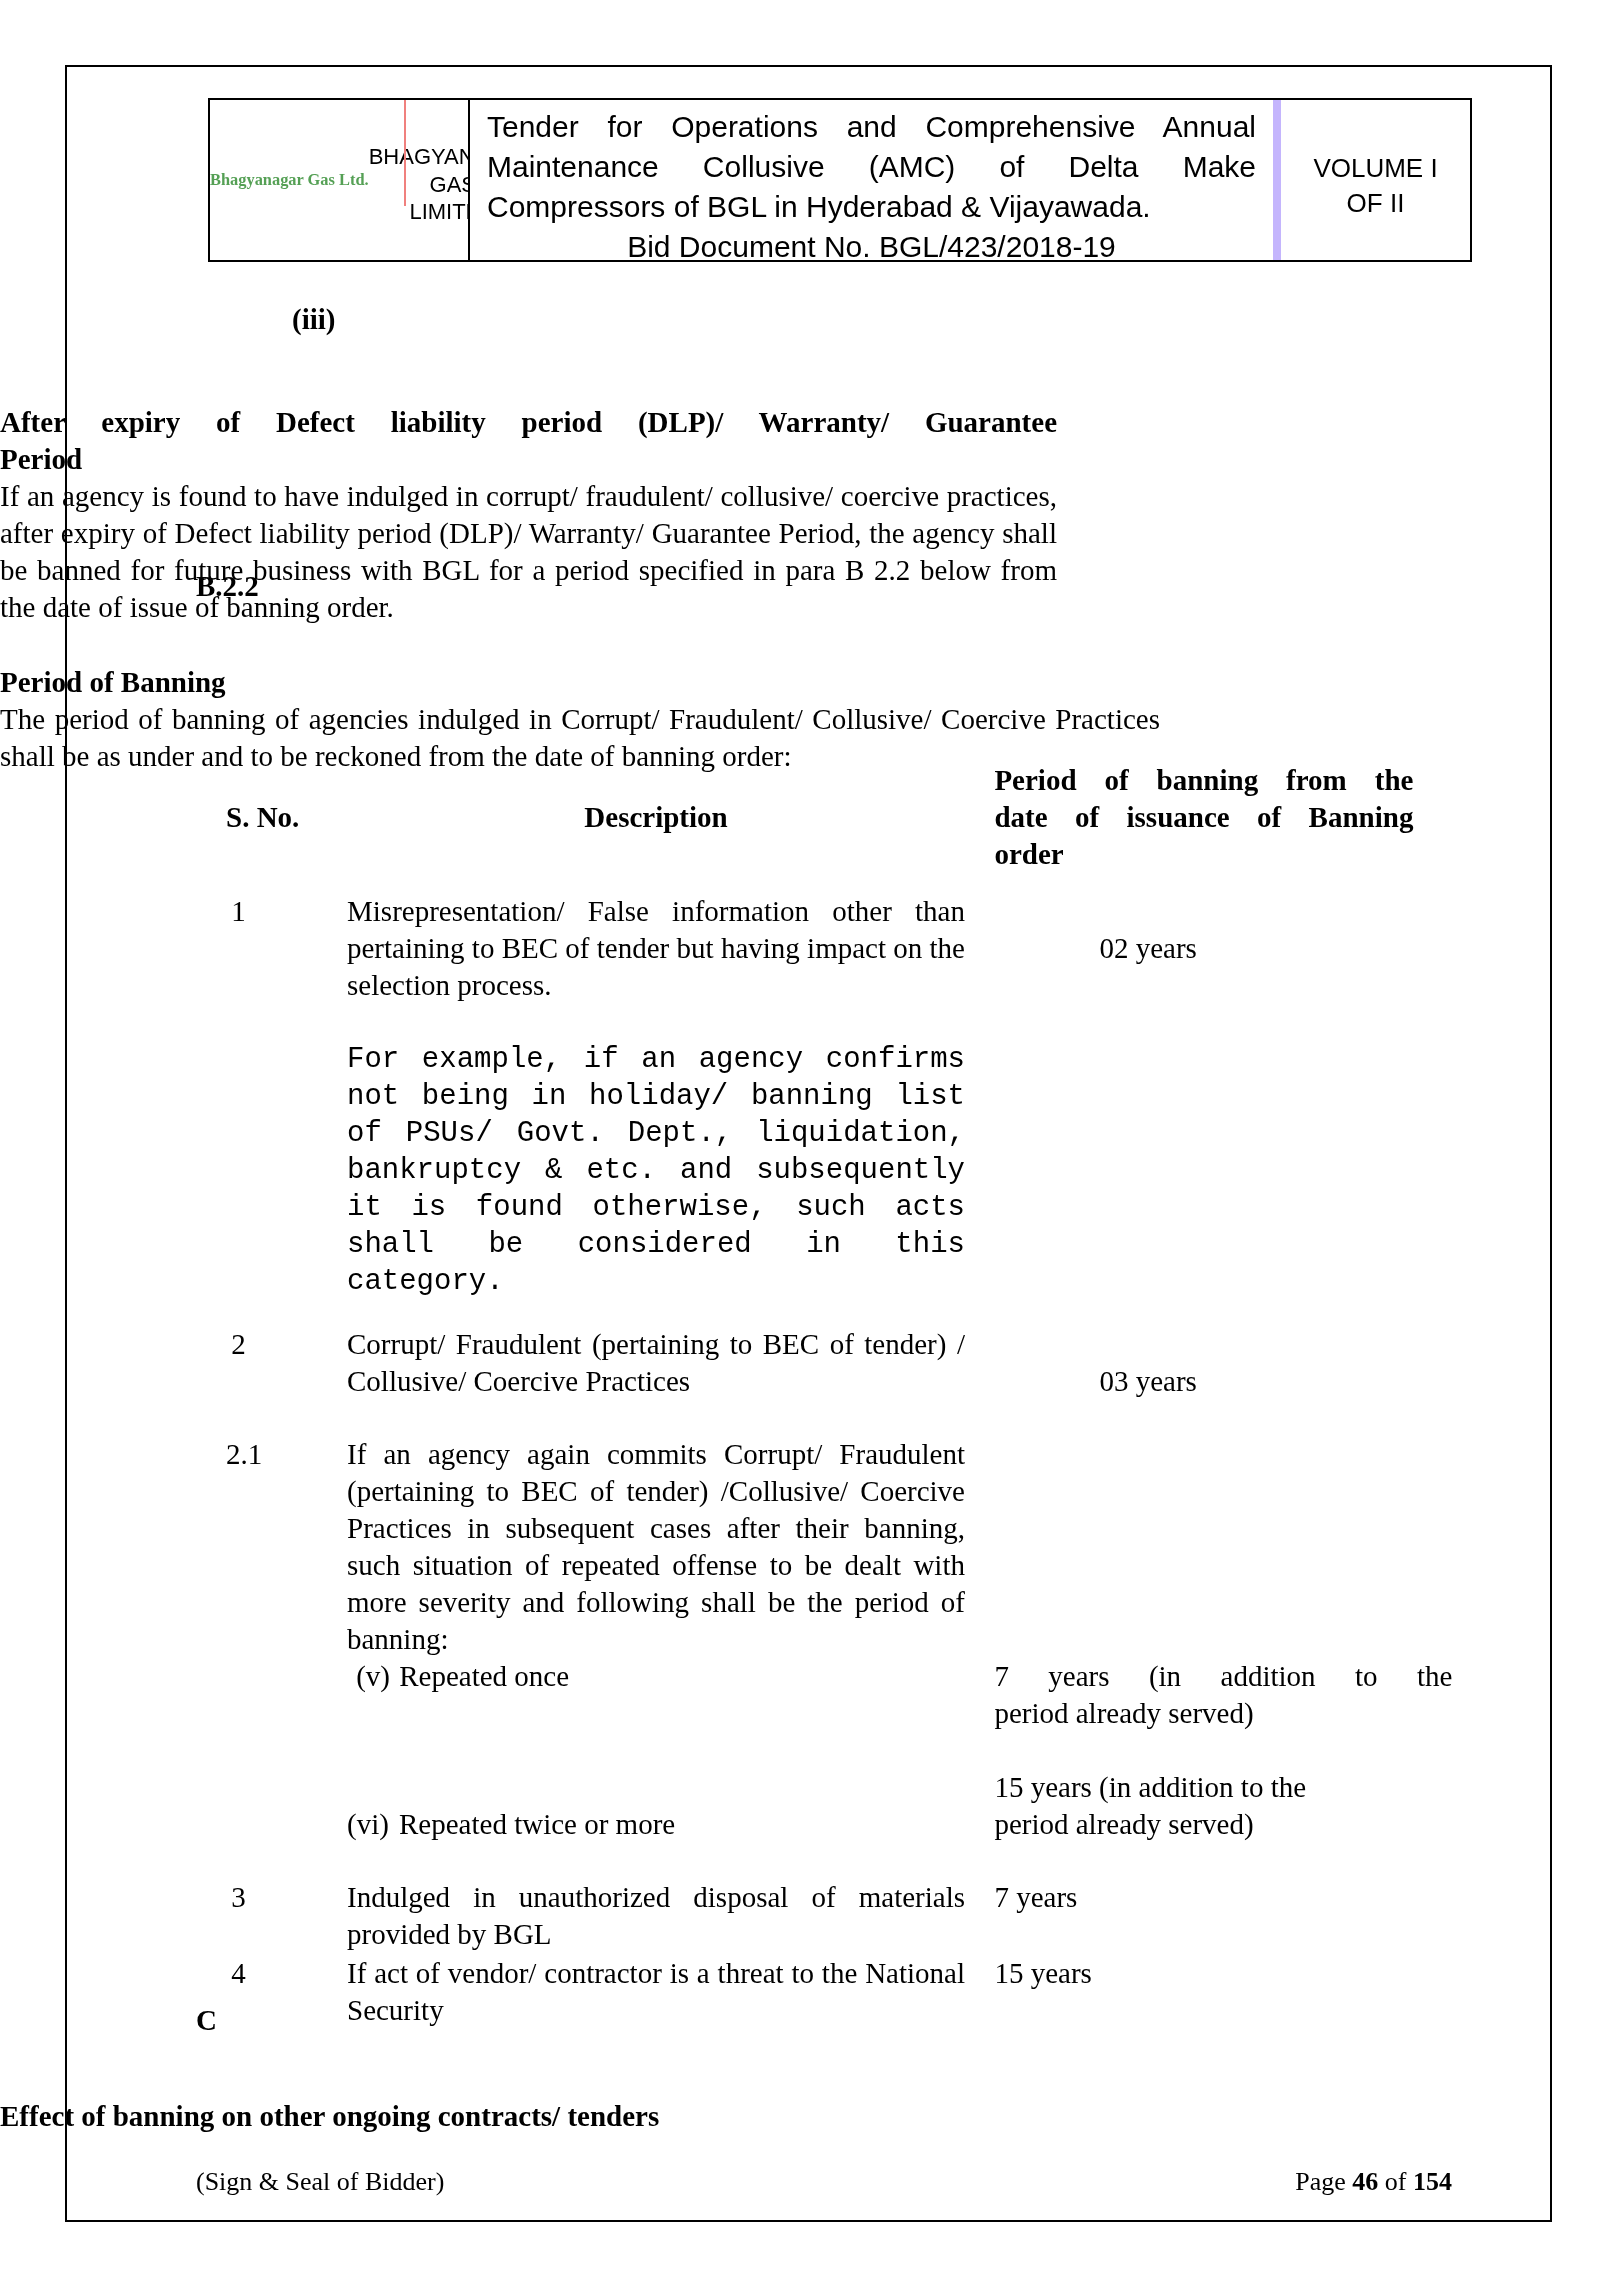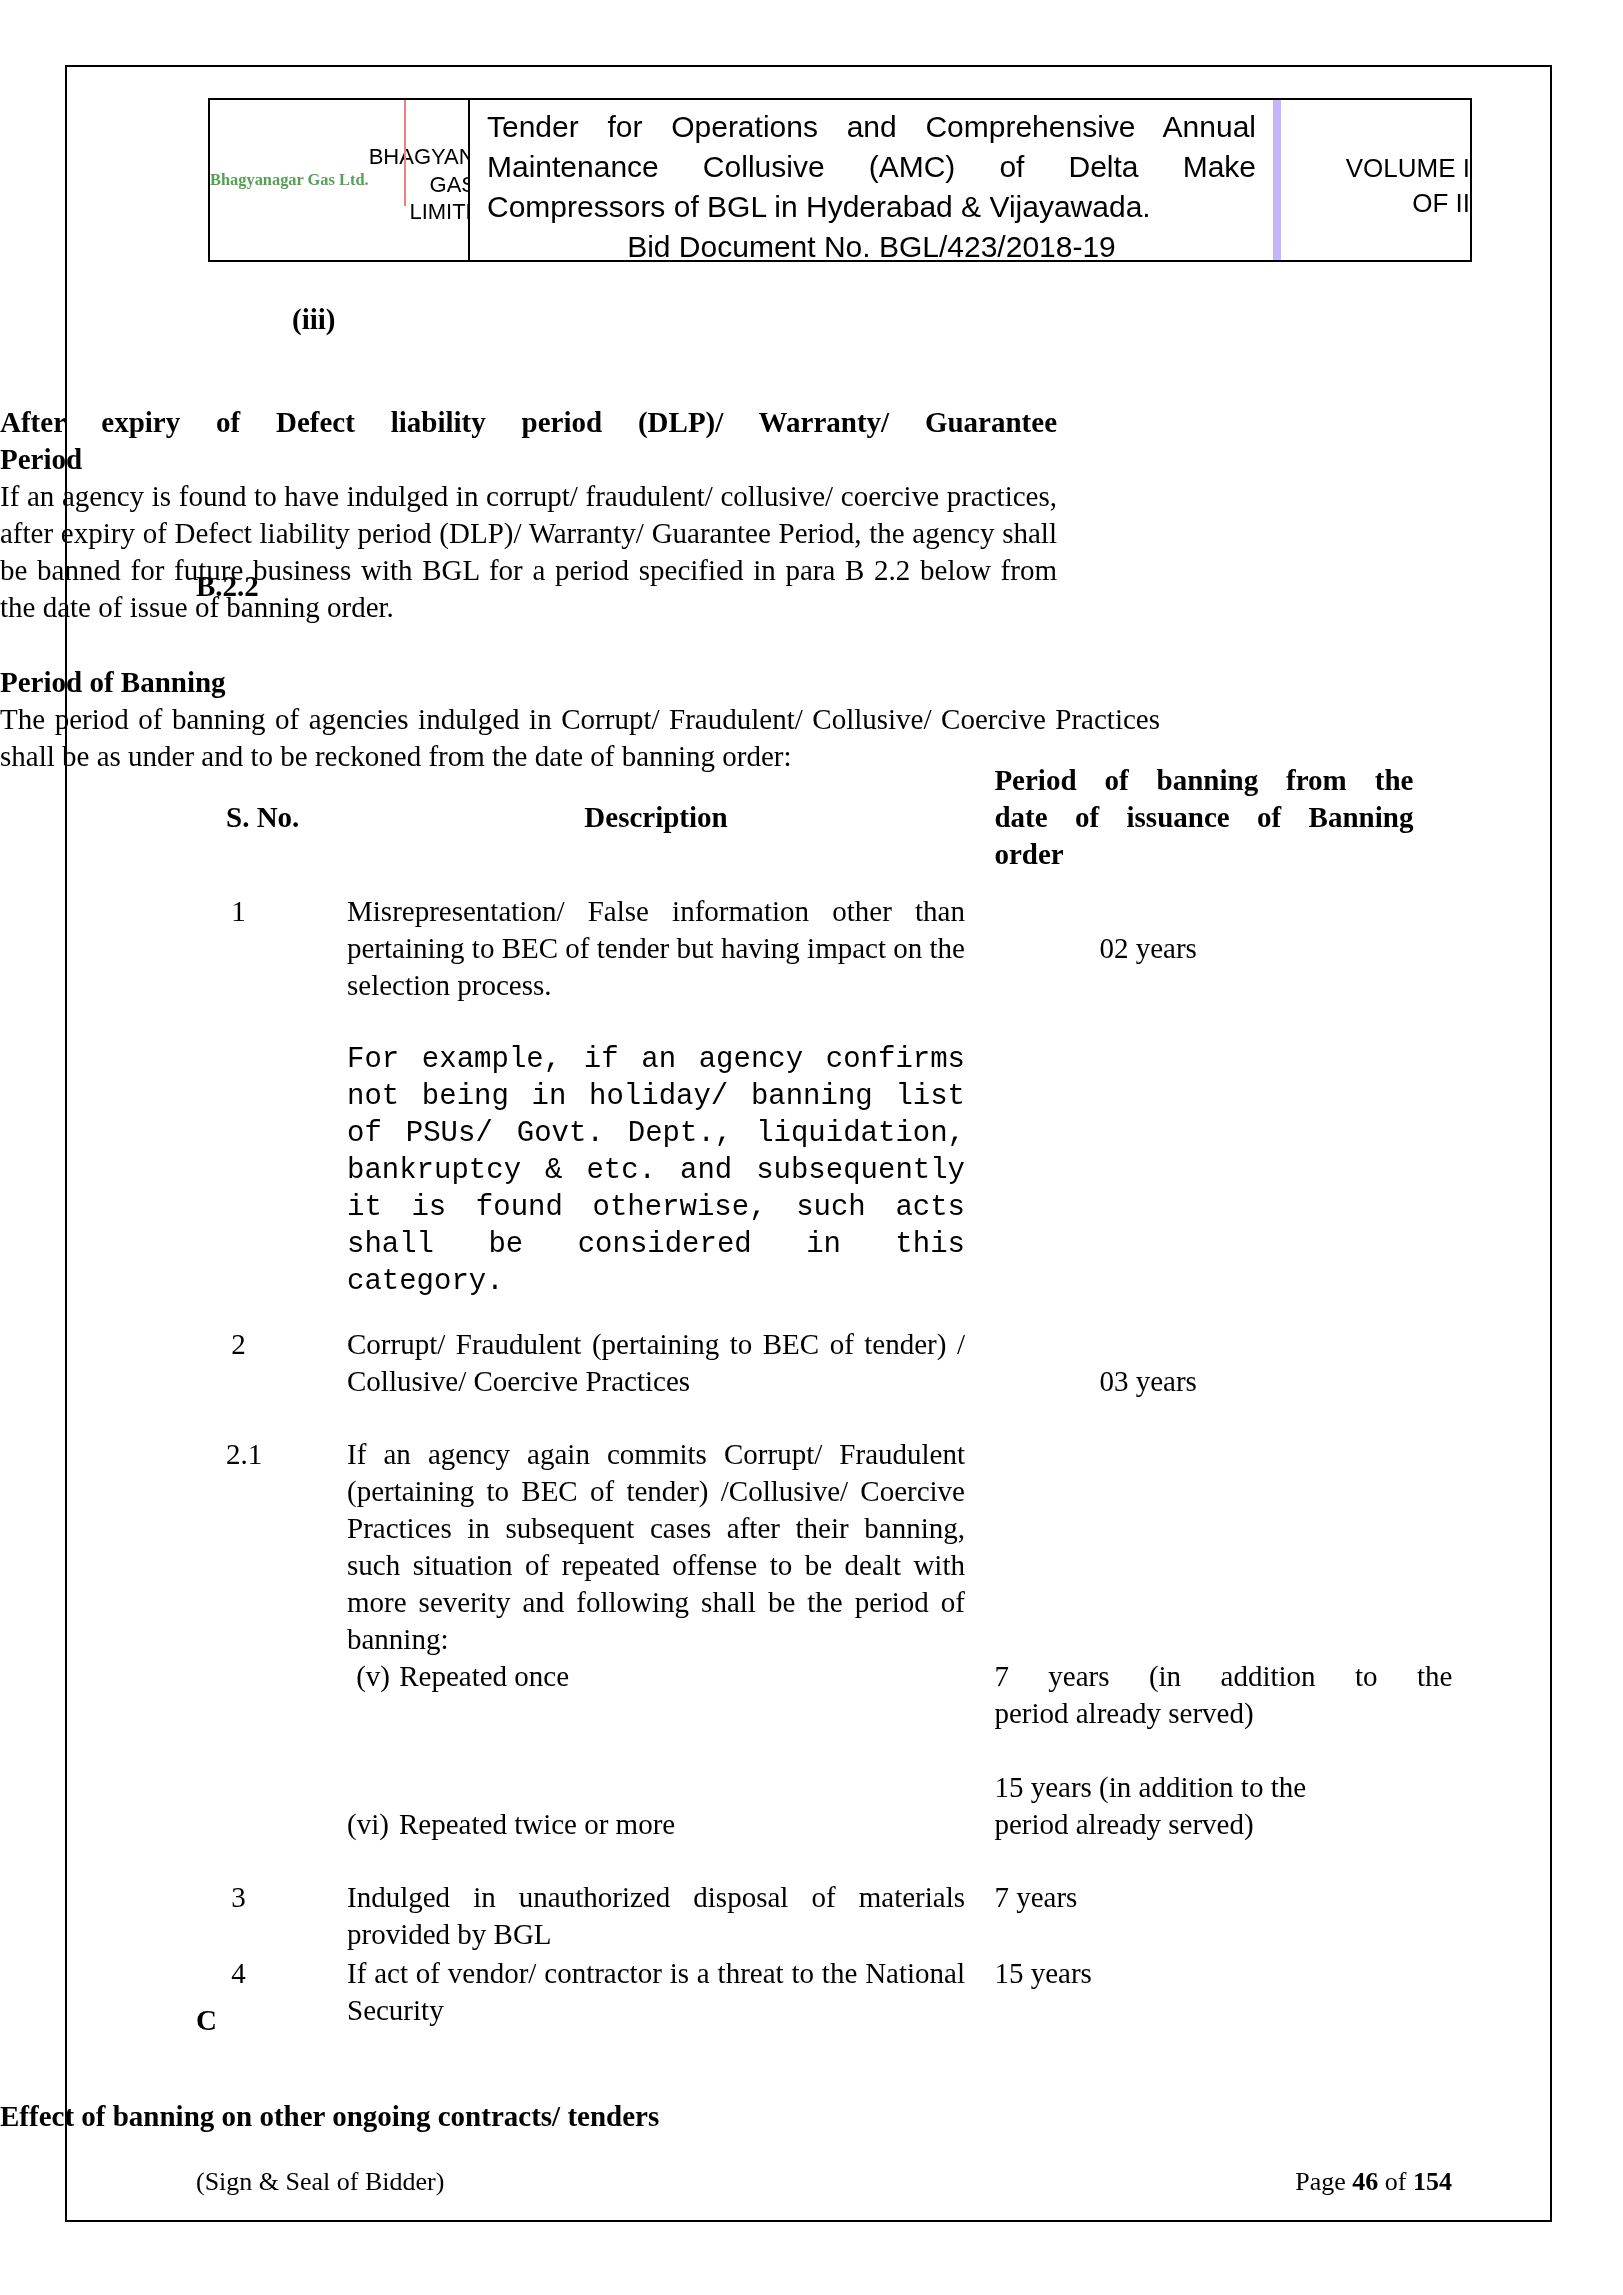--- a/index.html
+++ b/index.html
@@ -34,21 +34,21 @@
   .cell-title{
     flex:1;border-right:8px solid #c4b5fd;box-sizing:border-box;
     padding:6.5px 17px 0 17px;
     font-family:"Liberation Sans", sans-serif;font-size:30px;line-height:40px;
   }
   .t-just{text-align:justify;text-align-last:justify;}
   .t-left{text-align:left;}
   .t-center{text-align:center;}
   .cell-volume{
     width:189px;flex:0 0 189px;display:flex;flex-direction:column;
-    justify-content:center;align-items:flex-end;
+    justify-content:center;align-items:center;
     font-family:"Liberation Sans", sans-serif;font-size:26px;line-height:35px;margin-top:12px;
   }
   
   .sec{position:absolute;left:0;width:1623px;}
   .flexrow{display:flex;flex-direction:column;}
   .lbl-iii{margin-left:292px;width:103px;flex:0 0 103px;font-weight:bold;font-size:29px;line-height:37px;}
   .iii-content{width:1057px;font-size:29px;line-height:37px;}
   .bold{font-weight:bold;}
   .just{text-align:justify;text-align-last:justify;}
   .para-just{text-align:justify;}

